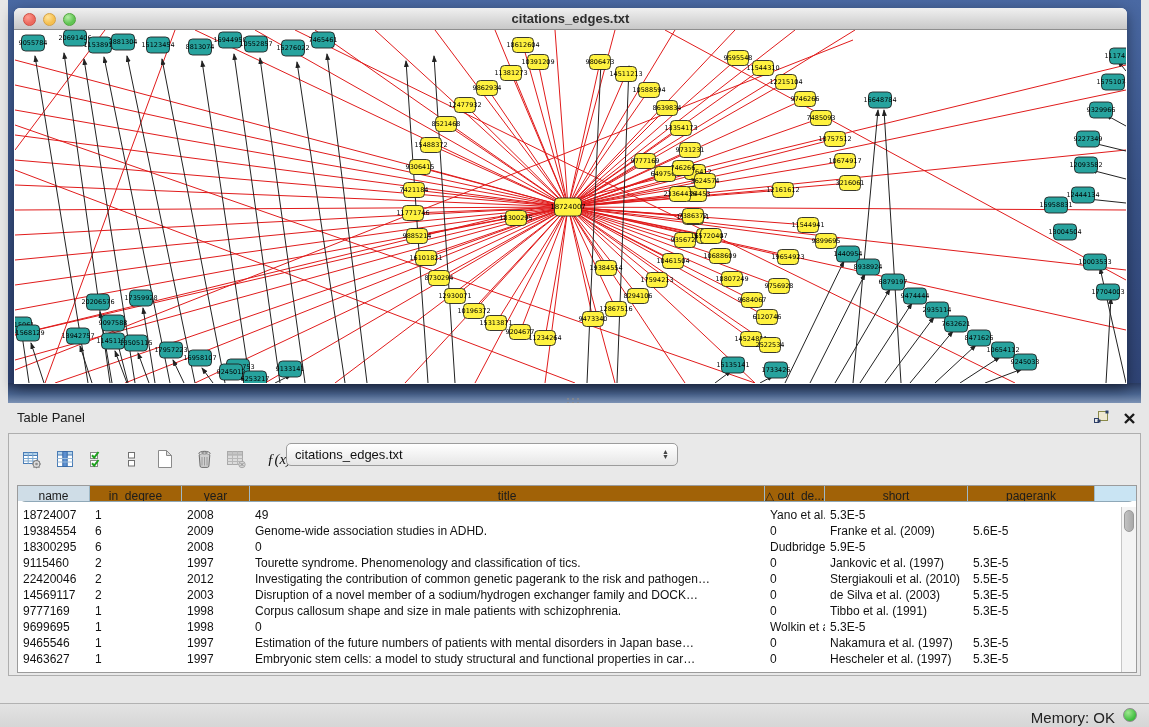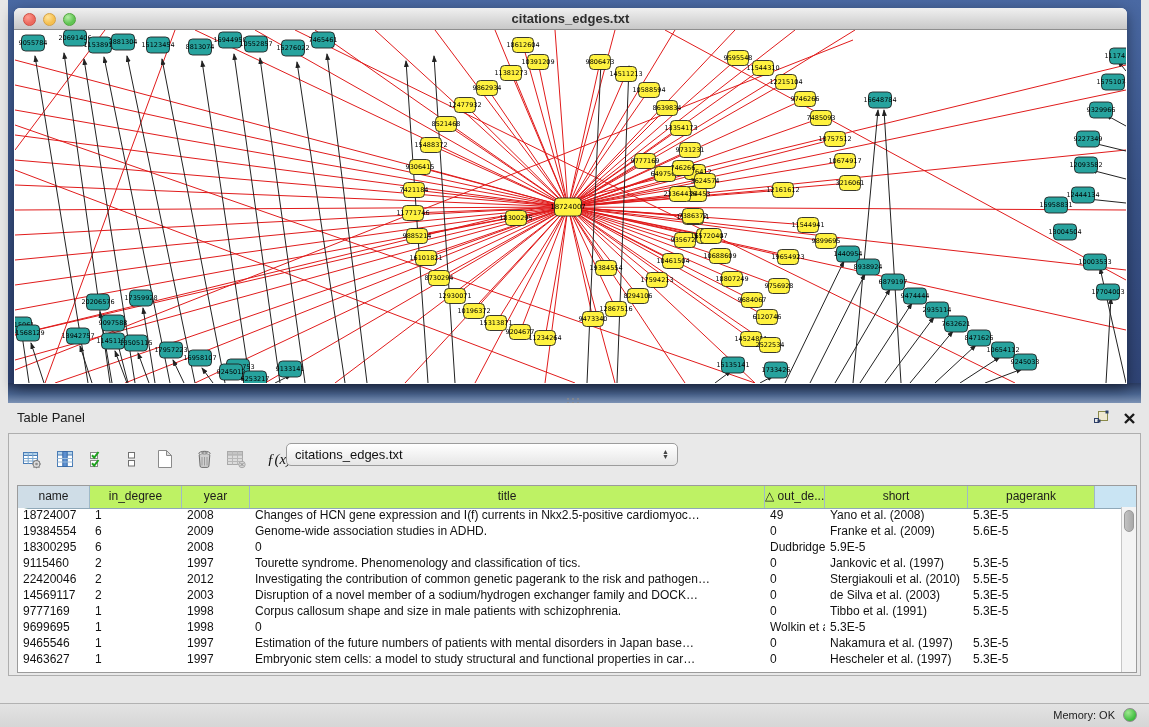--- a/index.html
+++ b/index.html
@@ -52,21 +52,21 @@
           border:1px solid #9c9c9c;border-radius:5px;
           background:linear-gradient(180deg,#ffffff,#e6e6e6);
           font-size:13px;color:#111;display:flex;align-items:center;padding:0 8px;}
   #dd-arrows{margin-left:auto;display:flex;flex-direction:column;line-height:4.5px;
           font-size:7px;color:#444;}
 
   
   #data-table{position:absolute;left:8px;top:51px;width:1120px;height:188px;
               border:1px solid #9b9b9b;background:#fff;}
   #thead{display:grid;grid-template-columns:72px 92px 68px 515px 60px 143px 127px 1fr;
-         height:23px;background:#bef264;border-bottom:1px solid #8fa8b8;border-radius:10px;}
+         height:16px;background:#a16207;border-bottom:1px solid #8fa8b8;border-radius:10px;}
   #thead .hc{font-size:12px;color:#1c1c1c;text-align:center;line-height:20px;
              border-right:1px solid #9fb9c8;overflow:hidden;white-space:nowrap;}
   #thead .hc:last-child{border-right:none;background:#c9e4f3;}
   #thead .hc.first{background:#cfdde7;}
   #tbody{position:absolute;left:0;top:21px;right:15px;bottom:0;overflow:hidden;}
   .tr{display:grid;grid-template-columns:72px 92px 68px 515px 60px 143px 127px 1fr;height:16px;}
   .tr .td{font-size:12px;color:#111;line-height:16px;padding-left:5px;
           white-space:nowrap;overflow:hidden;}
   #vscroll{position:absolute;right:0;top:21px;width:15px;bottom:0;
            background:#f4f4f4;border-left:1px solid #c7c7c7;}
@@ -78,21 +78,21 @@
         display:flex;border:1px solid #8e8e8e;border-radius:5px;overflow:hidden;
         box-shadow:0 1px 0 rgba(255,255,255,.7);}
   .tab{height:100%;padding:0 14px;font-size:13px;line-height:19px;color:#111;
        background:linear-gradient(180deg,#ffffff,#ececec);border-right:1px solid #9a9a9a;}
   .tab:last-child{border-right:none;}
   .tab.sel{background:linear-gradient(180deg,#8d8d8d,#6e6e6e);color:#e8e8e8;}
 
   
   #statusbar{position:absolute;left:0;bottom:0;width:100%;height:24px;
              background:linear-gradient(180deg,#e3e3e3,#d6d6d6);border-top:1px solid #b2b2b2;}
-  #mem-label{position:absolute;right:34px;top:5px;font-size:11px;color:#222;text-align:right;}
+  #mem-label{position:absolute;right:34px;top:5px;font-size:15px;color:#222;text-align:right;}
   #mem-dot{position:absolute;right:12px;top:4px;width:14px;height:14px;border-radius:50%;
            background:radial-gradient(circle at 35% 30%,#9fe88f,#3dbd3d 70%);
            border:1px solid #8c8c8c;}
 
   svg text{font-family:"DejaVu Sans",sans-serif;}
 </style>
 </head>
 <body>
 
 <div id="app">
@@ -817,21 +817,20 @@
             <div class="hc">△ out_de...</div>
             <div class="hc">short</div>
             <div class="hc">pagerank</div>
             <div class="hc"></div>
           </div>
         <div id="tbody">
             <div class="tr">
               <div class="td">18724007</div>
               <div class="td">1</div>
               <div class="td">2008</div>
-              <div class="td">Changes of HCN gene expression and I(f) currents in Nkx2.5-positive cardiomyoc…</div>
               <div class="td">49</div>
               <div class="td">Yano et al. (2008)</div>
               <div class="td">5.3E-5</div>
             </div>
             <div class="tr">
               <div class="td">19384554</div>
               <div class="td">6</div>
               <div class="td">2009</div>
               <div class="td">Genome-wide association studies in ADHD.</div>
               <div class="td">0</div>

